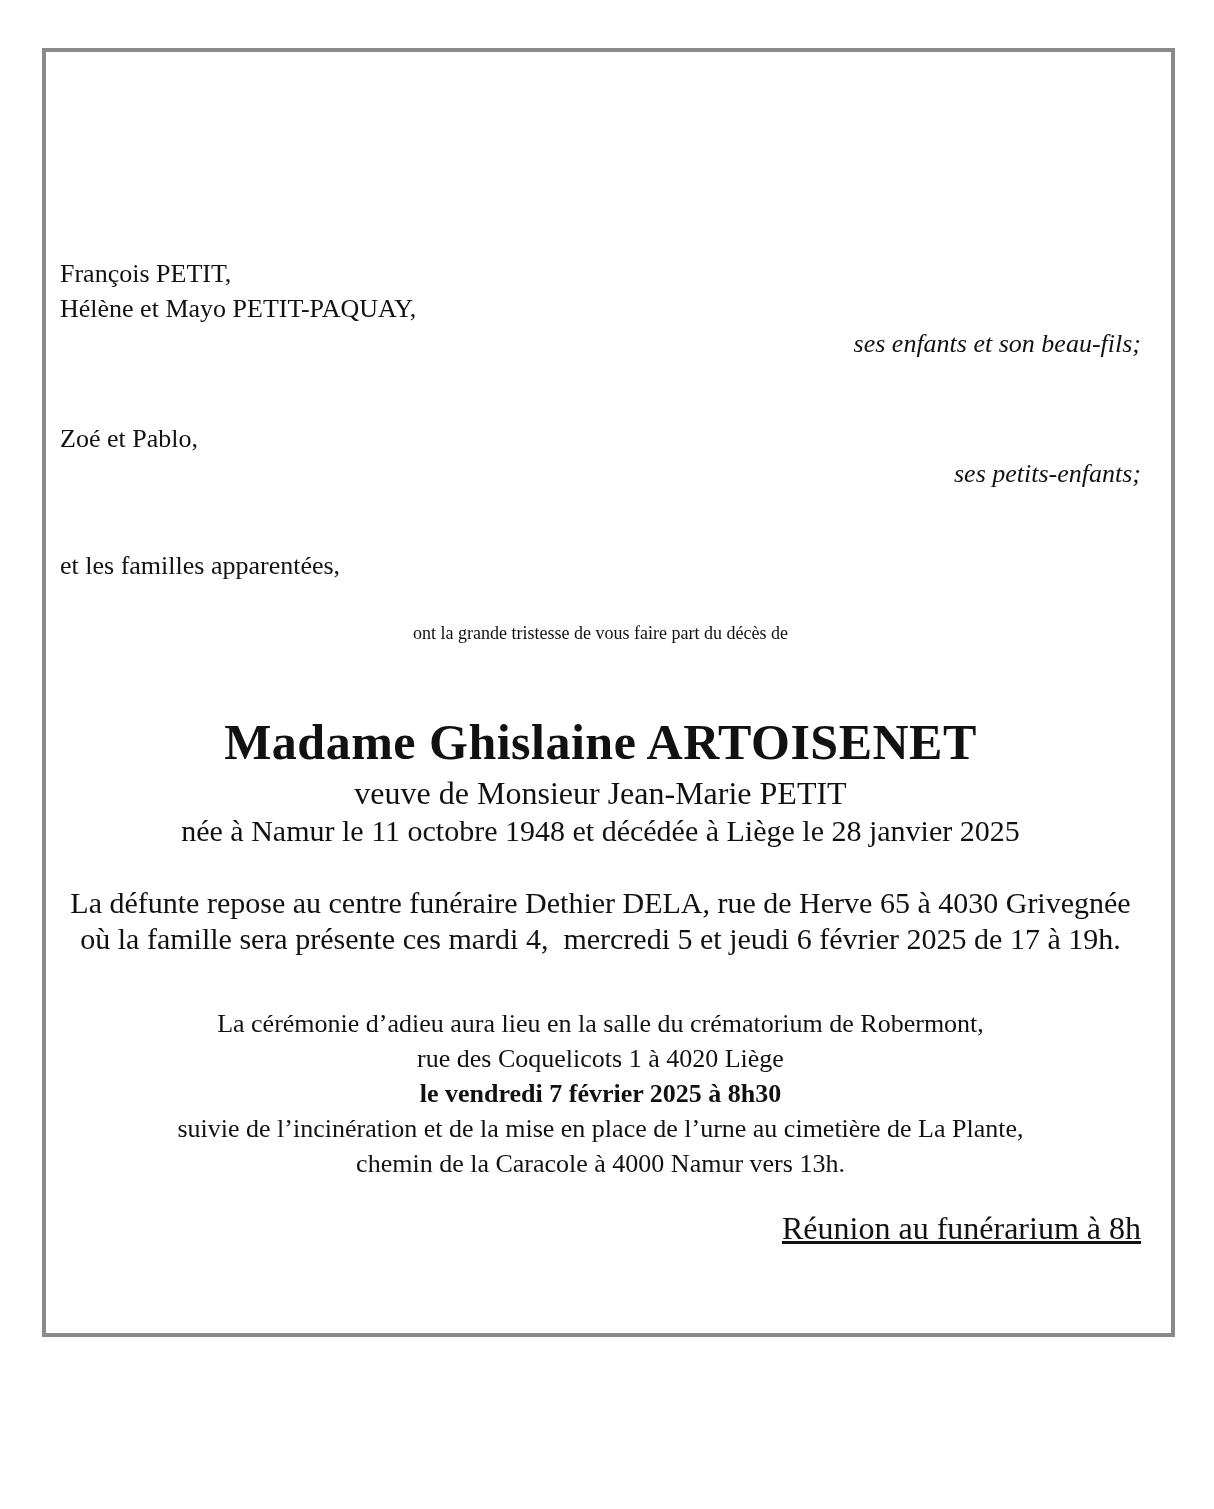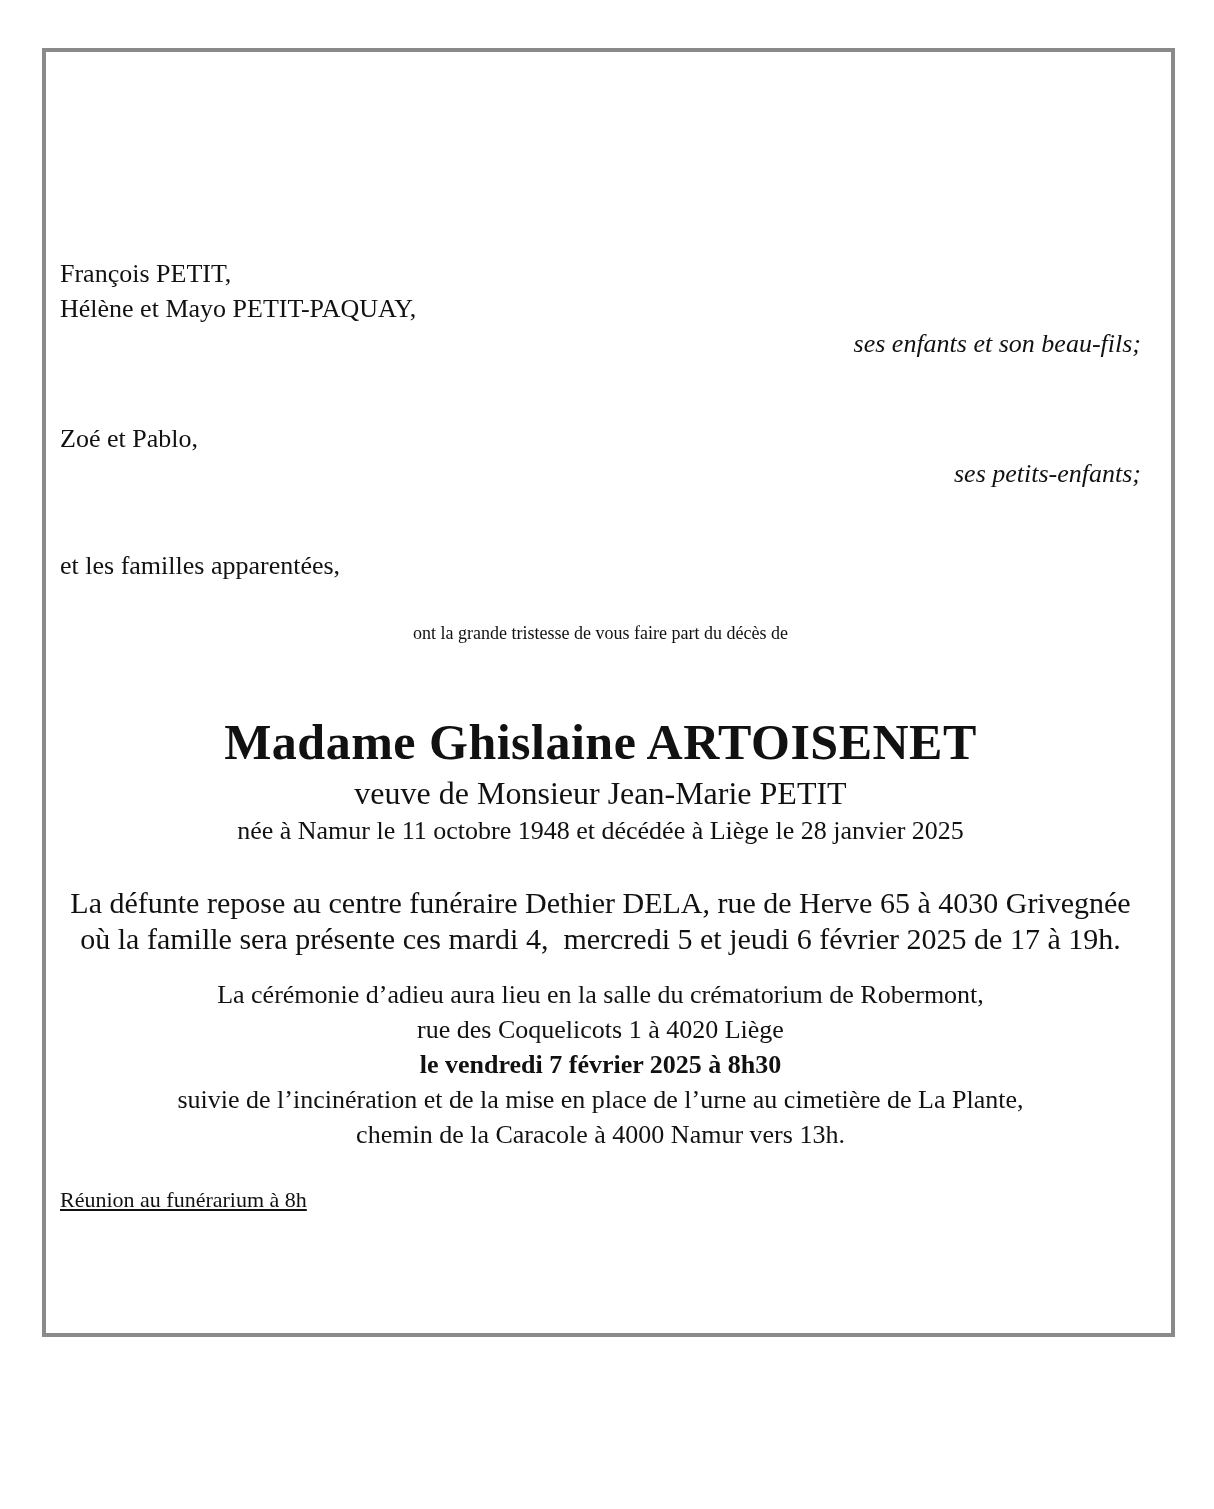--- a/index.html
+++ b/index.html
@@ -54,42 +54,42 @@
     font-weight: bold;
     letter-spacing: 0.5px;
     text-align: center;
   }
   .relation {
     font-size: 32px;
     line-height: 40px;
     text-align: center;
   }
   .life-dates {
-    font-size: 26px;
+    font-size: 30px;
     line-height: 35px;
     text-align: center;
   }
   .repose {
     margin-top: 37px;
     font-size: 30px;
     line-height: 36px;
     text-align: center;
   }
   .ceremony {
-    margin-top: 20px;
+    margin-top: 49px;
     font-size: 26px;
     line-height: 35px;
     text-align: center;
   }
   .bold { font-weight: bold; }
   .meeting {
     margin-top: 30px;
-    font-size: 22px;
+    font-size: 32px;
     line-height: 35px;
-    text-align: left;
+    text-align: right;
   }
   .underline { text-decoration: underline; }
 </style>
 </head>
 <body>
 
 <div class="frame">
 
   <div class="names">
     <div class="line">François PETIT,</div>

